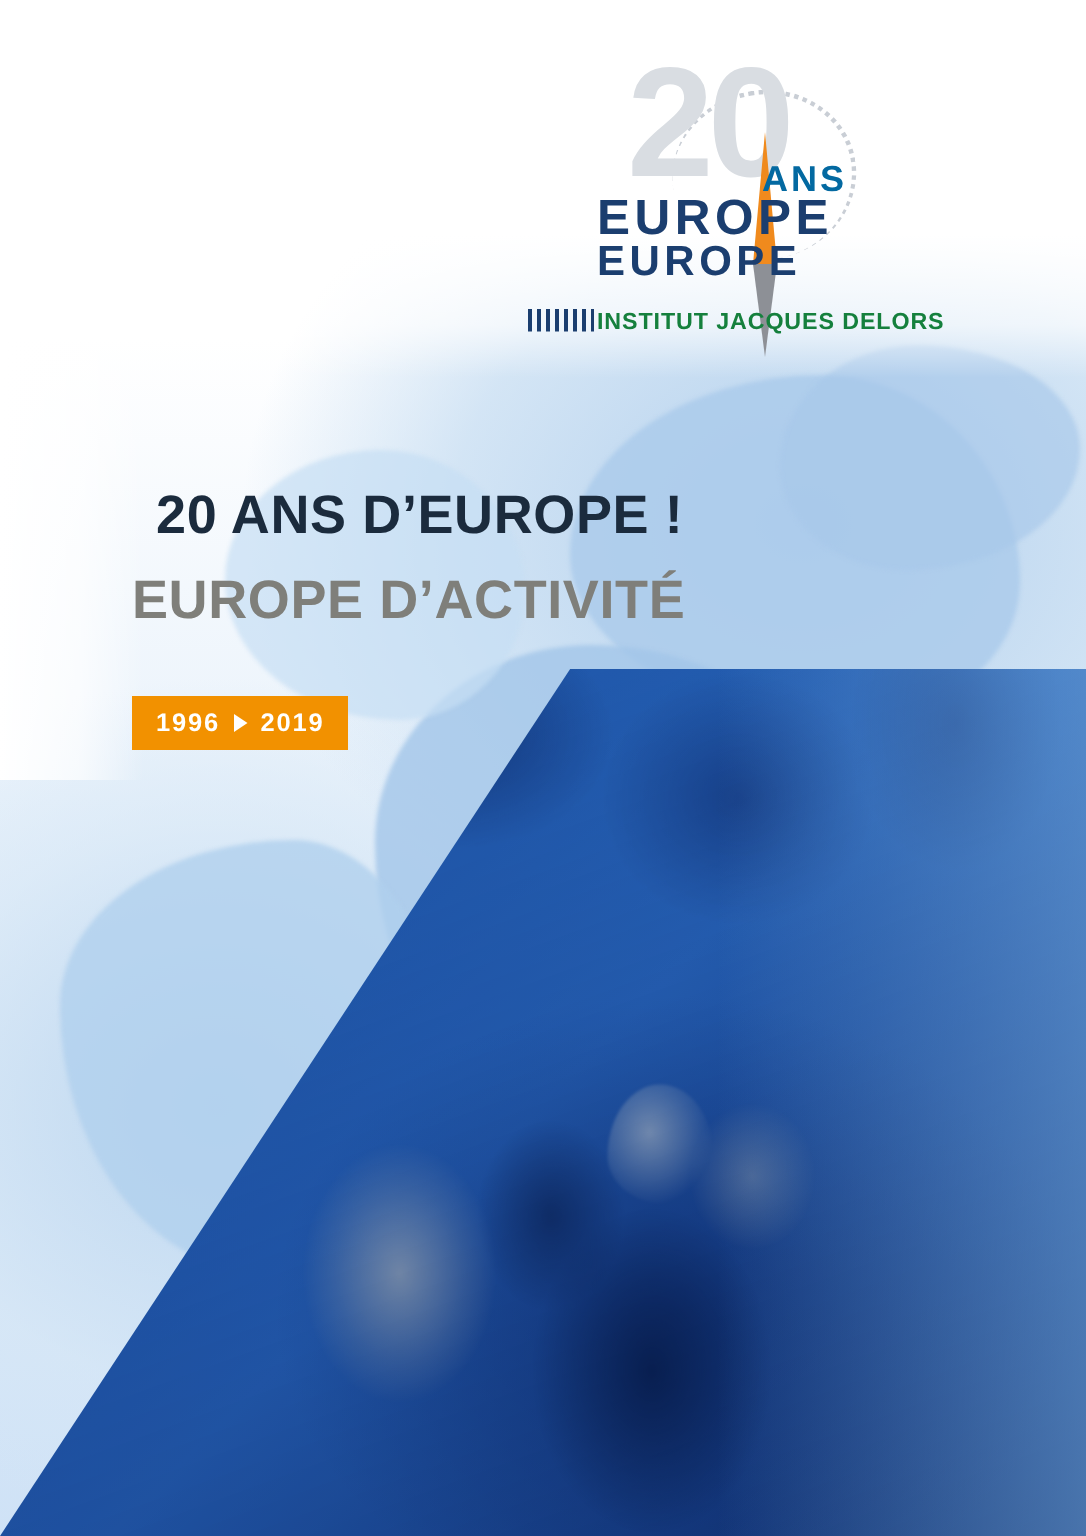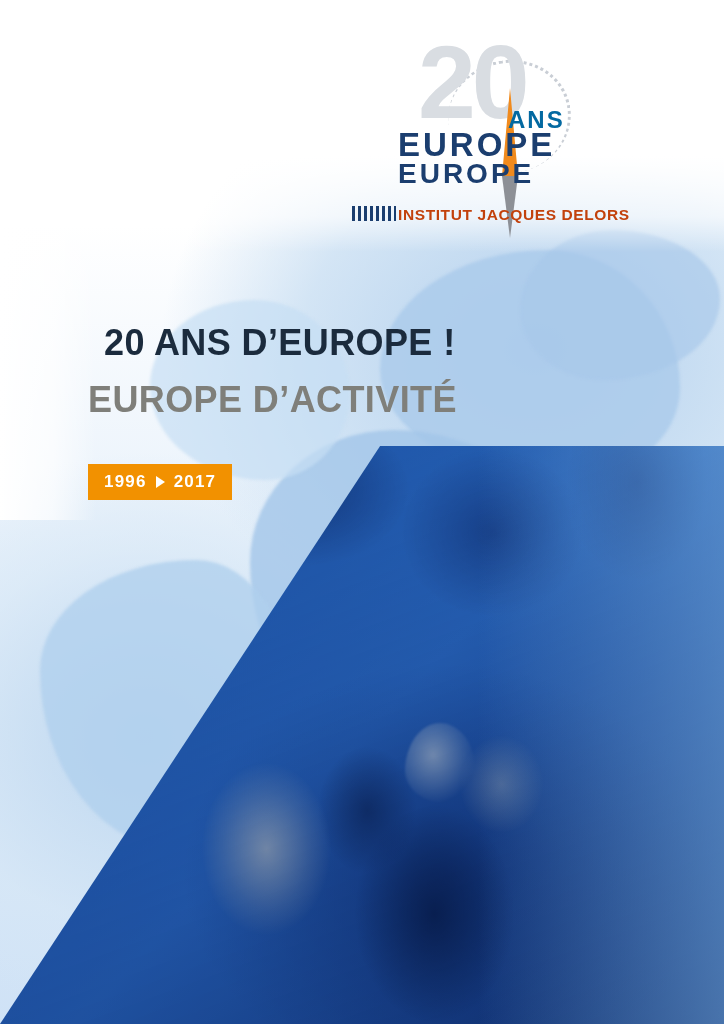--- a/index.html
+++ b/index.html
@@ -100,21 +100,21 @@
     font-weight: 700;
     color: #1b3e6f;
     letter-spacing: 3px;
   }
   .logo-tagline {
     position: absolute;
     left: 46px;
     top: 172px;
     font-size: 15.5px;
     font-weight: 700;
-    color: #c2410c;
+    color: #15803d;
     letter-spacing: 0.6px;
     white-space: nowrap;
   }
   .logo-bars {
     position: absolute;
     left: 0px;
     top: 172px;
     width: 44px;
     height: 15px;
     background: repeating-linear-gradient(90deg, #1b3e6f 0px, #1b3e6f 2.5px, transparent 2.5px, transparent 6px);
@@ -304,16 +304,16 @@
     <div class="logo-bars"></div>
     <div class="logo-tagline">INSTITUT JACQUES DELORS</div>
   </div>
 
   <div class="title-main">20 ANS D’EUROPE !</div>
   <div class="title-sub">EUROPE D’ACTIVITÉ</div>
 
   <div class="date-badge">
     <span>1996</span>
     <span class="date-arrow"></span>
-    <span>2017</span>
+    <span>2019</span>
   </div>
 
 </div>
 
 </body></html>

